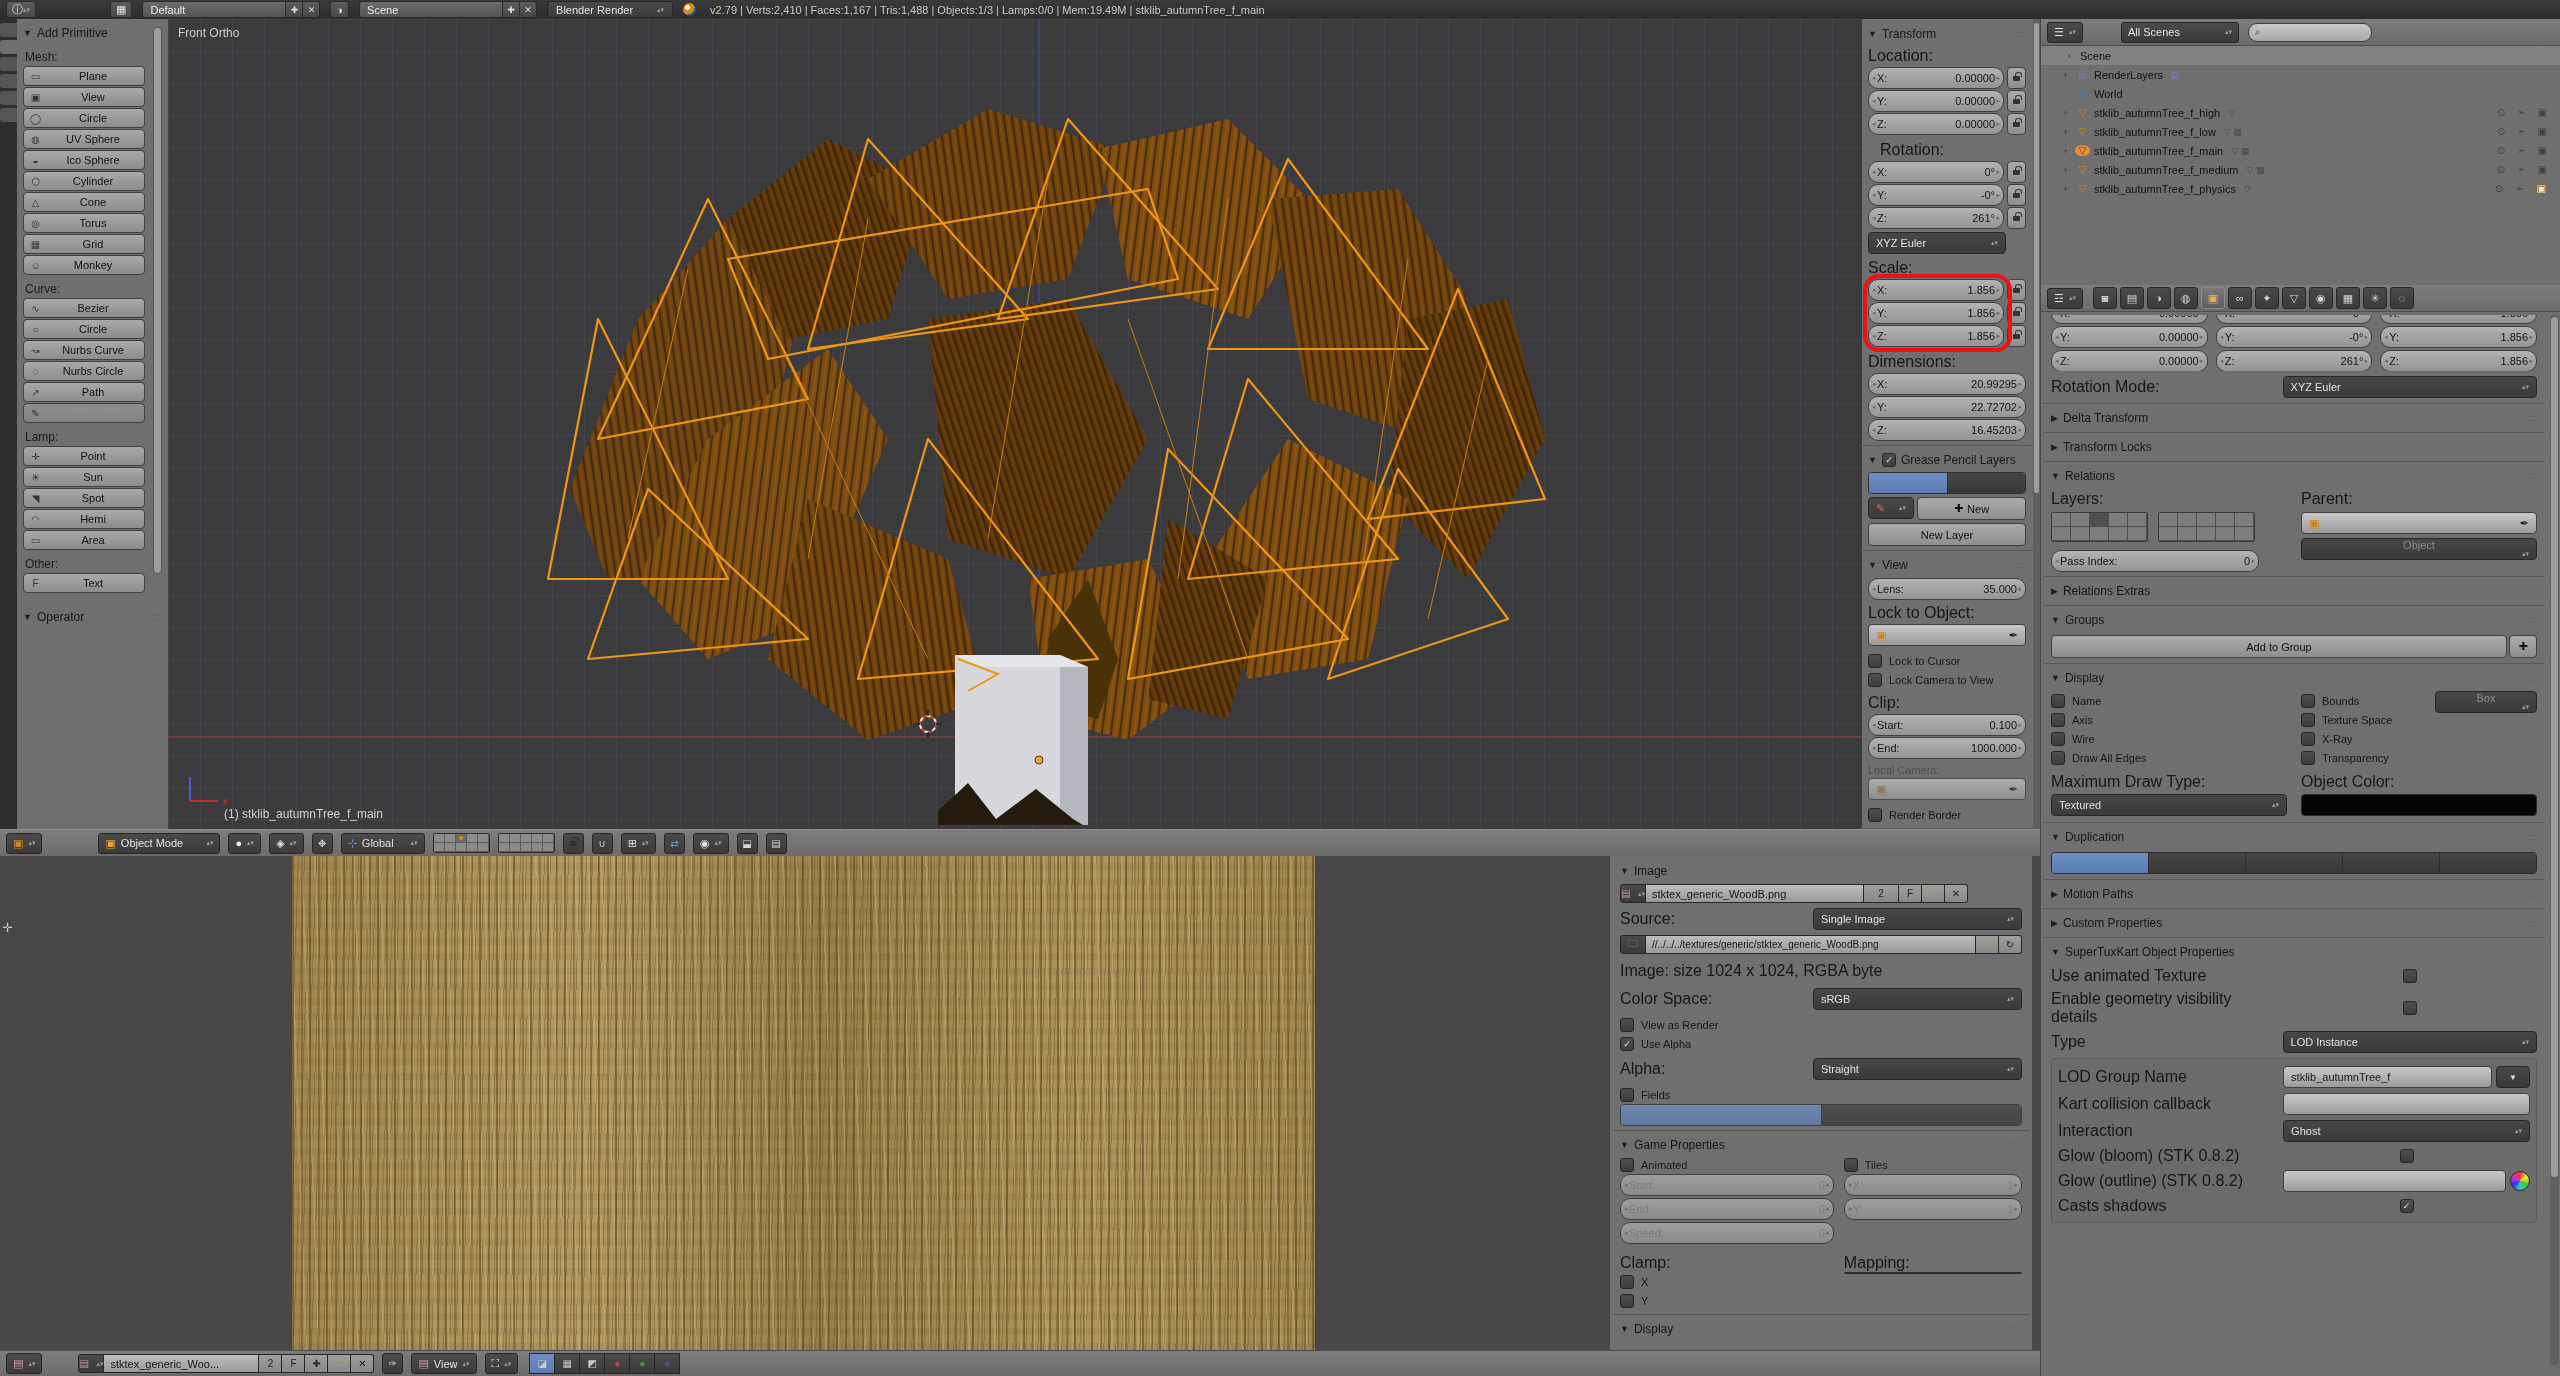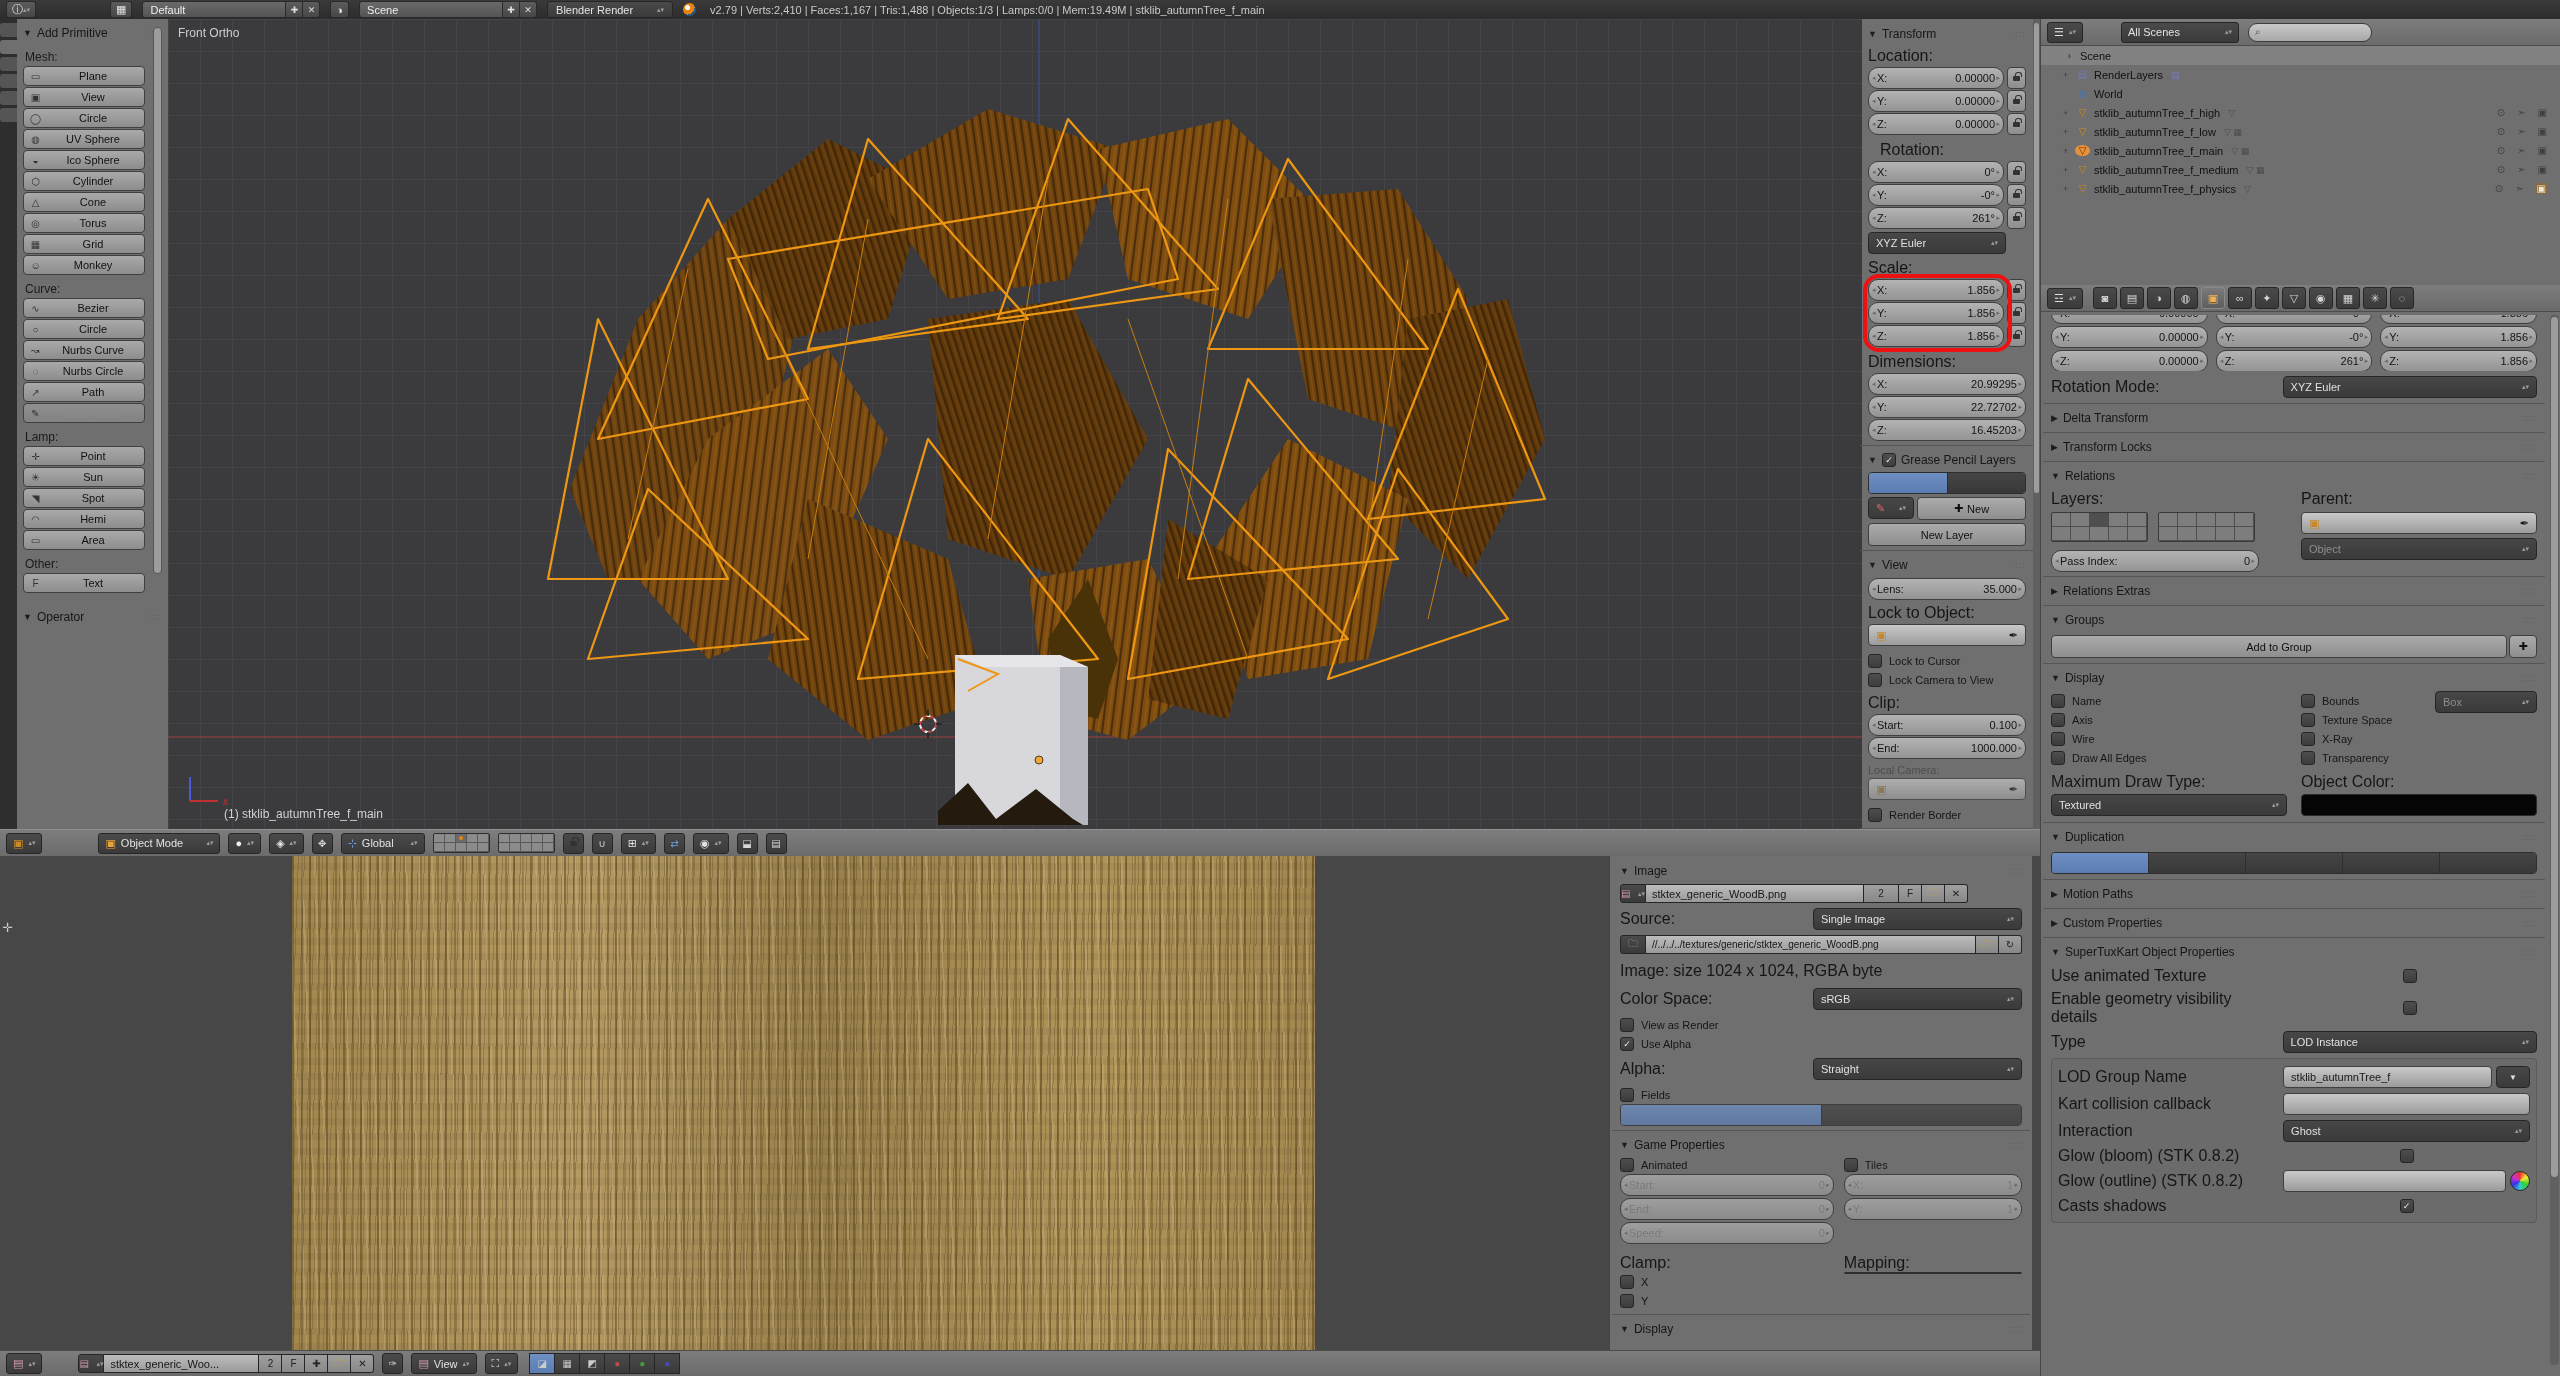--- a/index.html
+++ b/index.html
@@ -28,21 +28,21 @@
   .btn{background:linear-gradient(#ababab,#8e8e8e);border:1px solid #3f3f3f;border-radius:4px;
     display:flex;align-items:center;justify-content:center;height:21px;font-size:11px;color:#101010;}
   .nf{display:flex;align-items:center;height:20px;background:linear-gradient(#b3b3b3,#949494);
     border:1px solid #3f3f3f;border-radius:10px;padding:0 8px;font-size:11px;color:#141414;position:relative;}
   .nf .lab{margin-right:6px;}.nf .val{margin-left:auto;}
   .nf::before{content:"◂";font-size:7px;color:#6b6b6b;position:absolute;left:3px;}
   .nf::after{content:"▸";font-size:7px;color:#6b6b6b;position:absolute;right:3px;}
   .nf.dis{color:#7a7a7a;background:linear-gradient(#9e9e9e,#8b8b8b);}
   .dd{height:20px;background:linear-gradient(#474747,#3a3a3a);border:1px solid #262626;border-radius:4px;
     color:#e0e0e0;display:flex;align-items:center;padding:0 7px;font-size:11px;}
-  .dd.dis{color:#8d8d8d;}
+  .dd.dis{color:#8d8d8d;flex-direction:column;}
   .tf{height:20px;background:linear-gradient(#c9c9c9,#9b9b9b);border:1px solid #3f3f3f;border-radius:4px;
     color:#1a1a1a;display:flex;align-items:center;padding:0 7px;font-size:11px;}
   .cb{width:12px;height:12px;background:linear-gradient(#4e4e4e,#3c3c3c);border:1px solid #252525;border-radius:3px;
     display:inline-flex;align-items:center;justify-content:center;color:#e8e8e8;font-size:9px;flex:none;}
   .cbrow{display:flex;align-items:center;gap:7px;font-size:11px;color:#161616;height:19px;}
   .seg{display:flex;border:1px solid #2e2e2e;border-radius:4px;overflow:hidden;height:20px;}
   .seg .sg{flex:1;display:flex;align-items:center;justify-content:center;background:linear-gradient(#454545,#383838);
     color:#cfcfcf;font-size:11px;border-right:1px solid #2e2e2e;}
   .seg .sg:last-child{border-right:none;}
   .seg .sg.active{background:linear-gradient(#6d8fc2,#5a7cb2);color:#16202e;}

